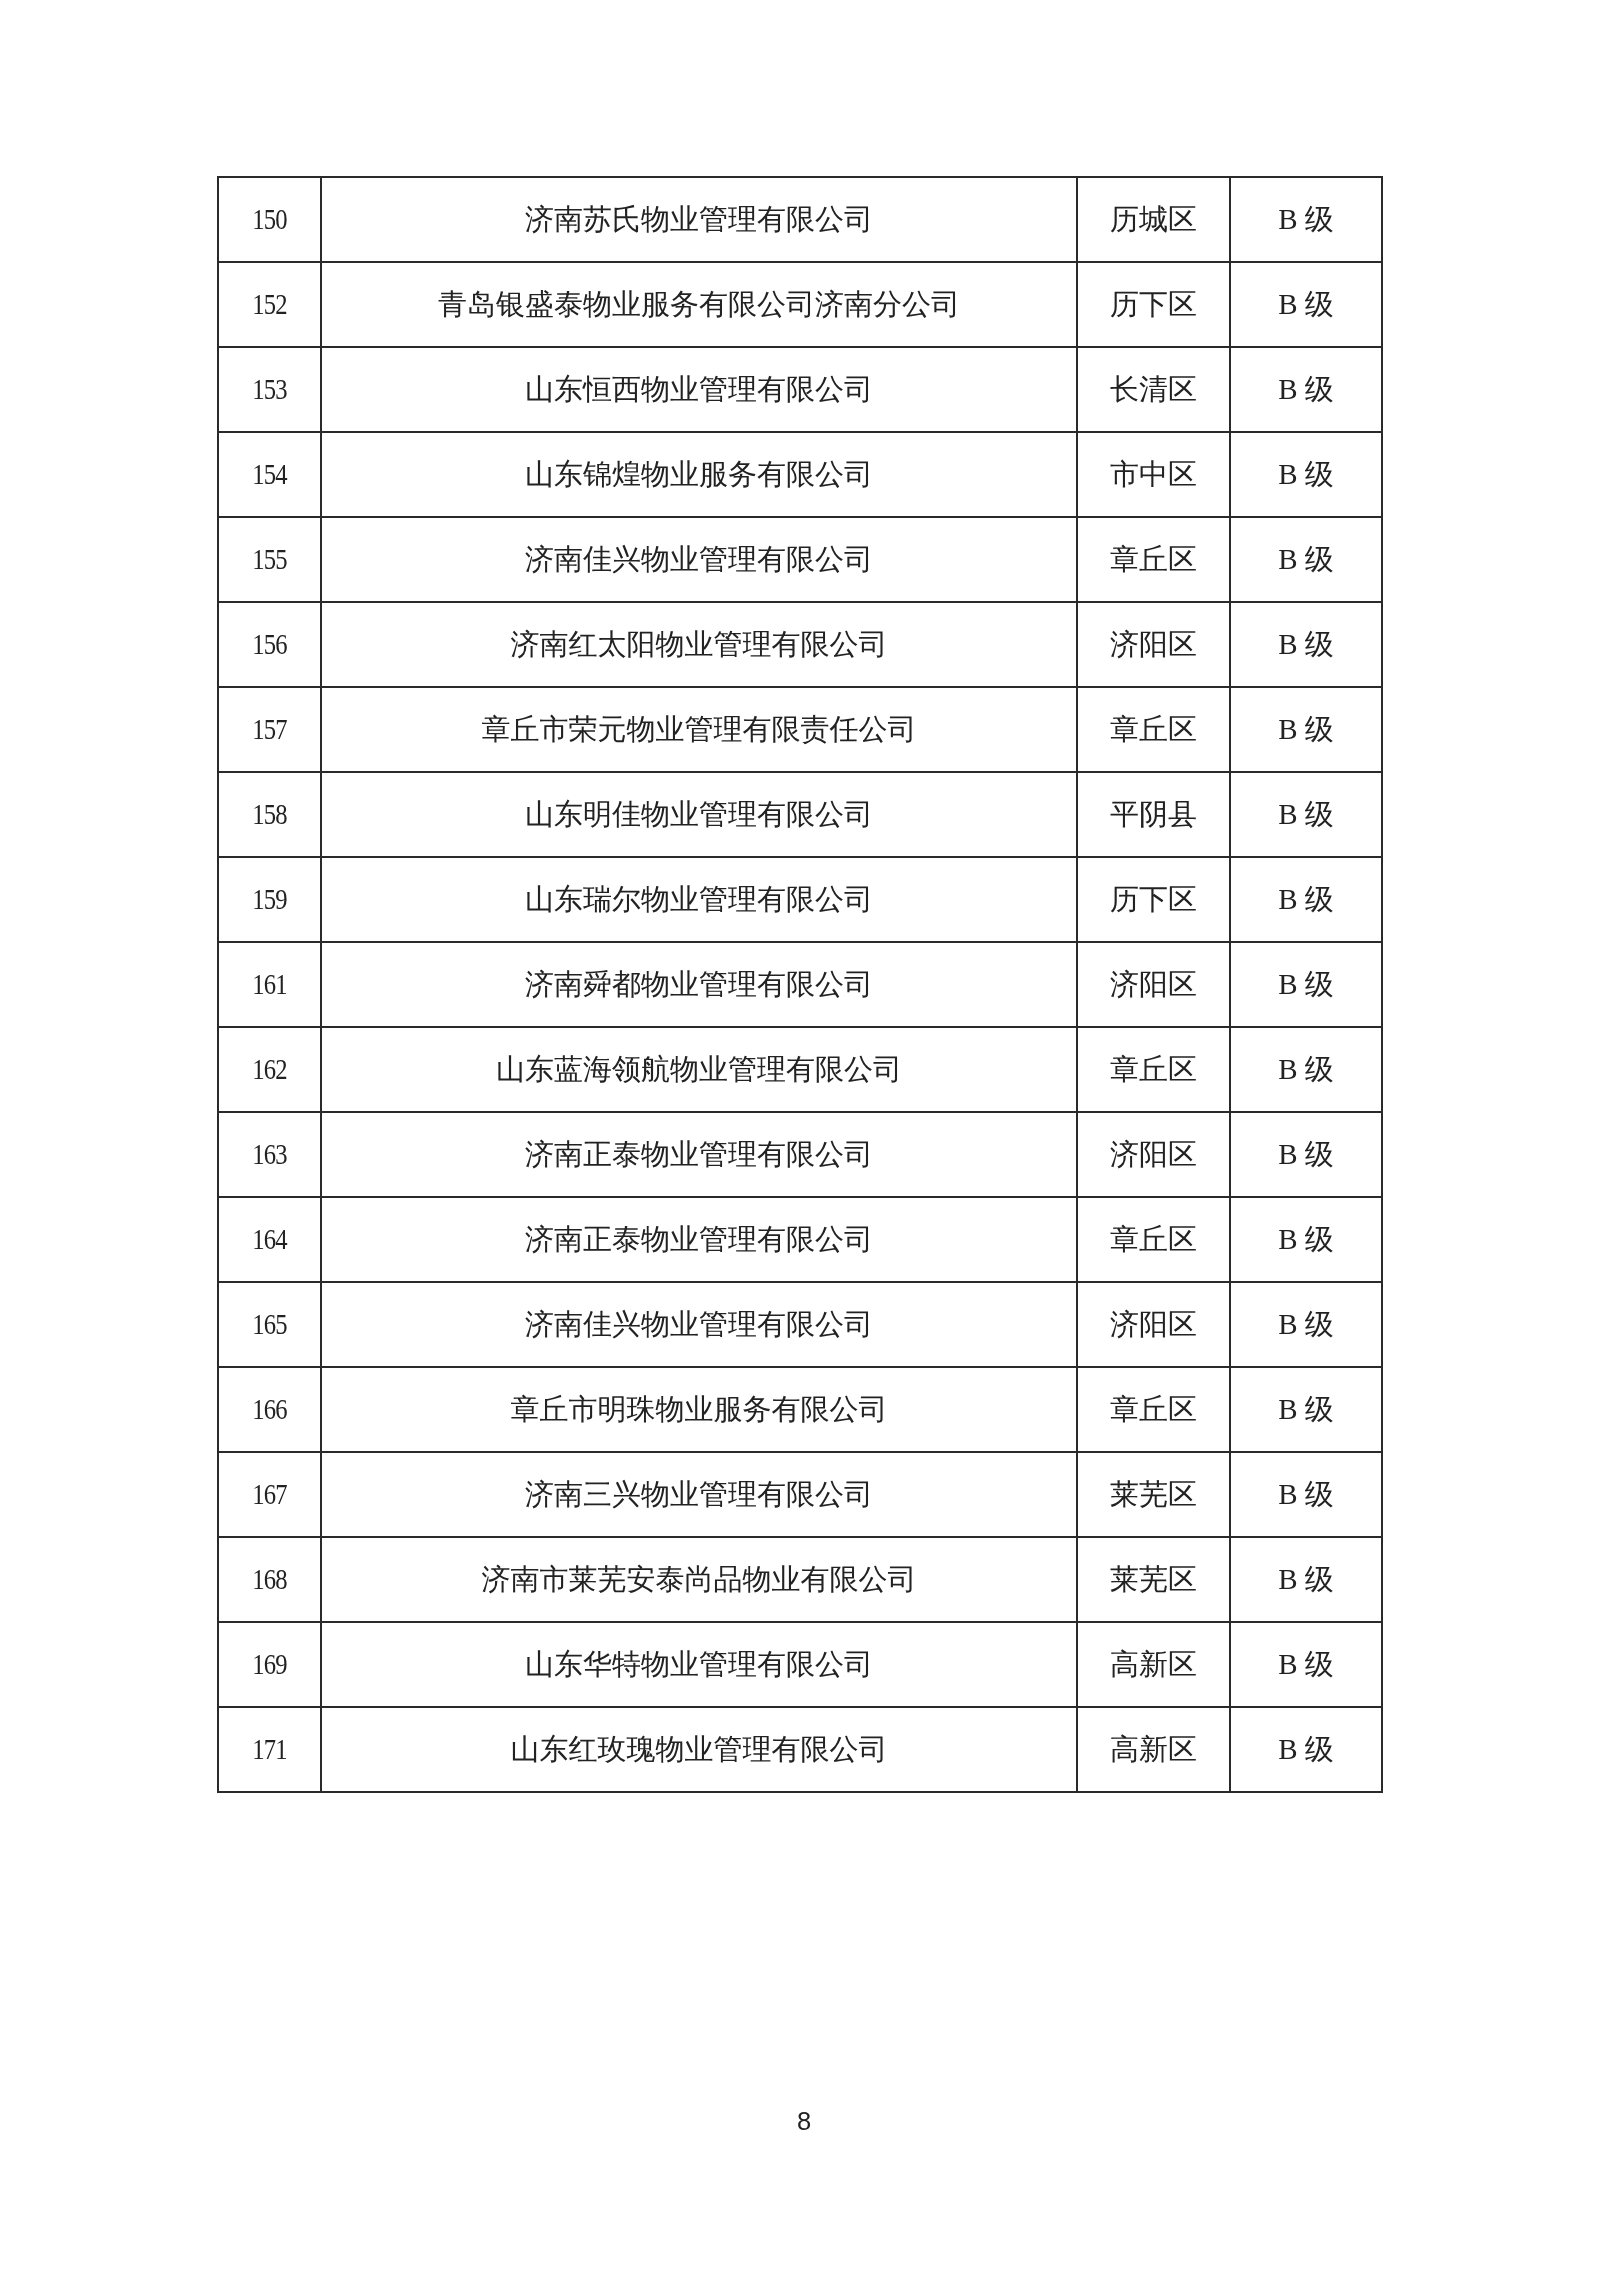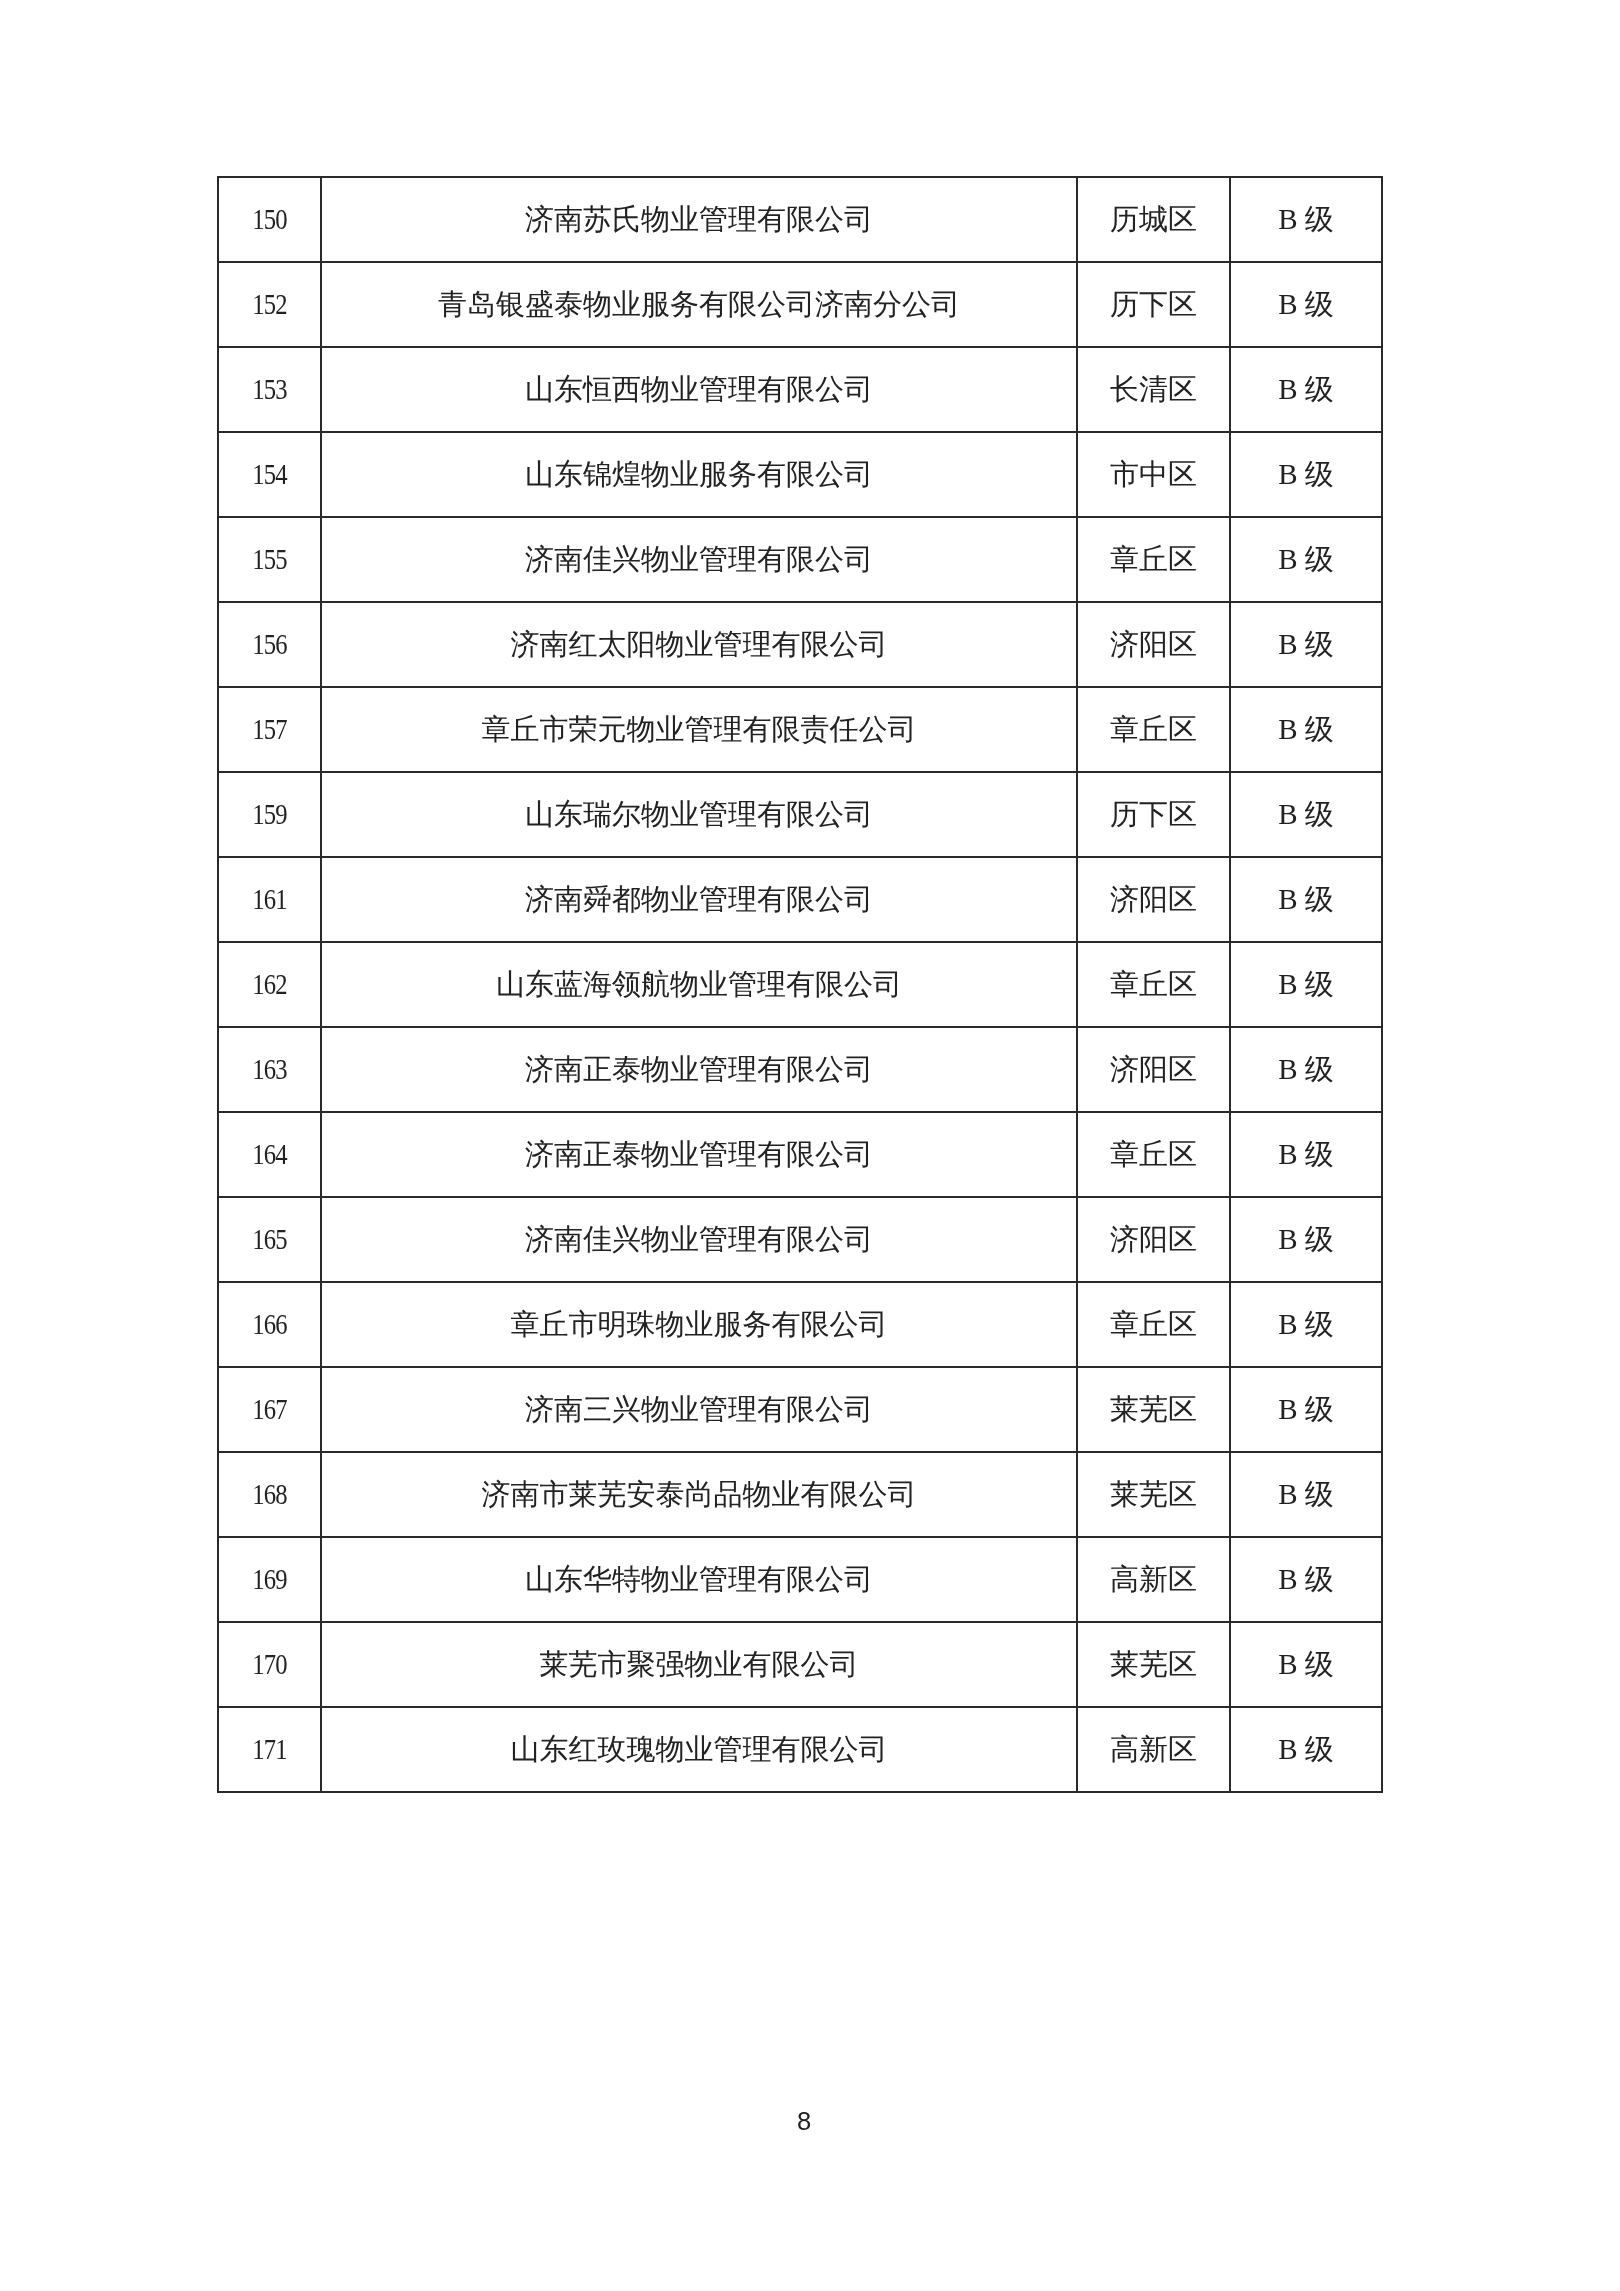--- a/index.html
+++ b/index.html
@@ -120,20 +120,26 @@
         <td class="district">济阳区</td>
         <td class="grade">B 级</td>
       </tr>
       <tr>
         <td class="no">157</td>
         <td class="name">章丘市荣元物业管理有限责任公司</td>
         <td class="district">章丘区</td>
         <td class="grade">B 级</td>
       </tr>
       <tr>
+        <td class="no">158</td>
+        <td class="name">山东明佳物业管理有限公司</td>
+        <td class="district">平阴县</td>
+        <td class="grade">B 级</td>
+      </tr>
+      <tr>
         <td class="no">159</td>
         <td class="name">山东瑞尔物业管理有限公司</td>
         <td class="district">历下区</td>
         <td class="grade">B 级</td>
       </tr>
       <tr>
         <td class="no">161</td>
         <td class="name">济南舜都物业管理有限公司</td>
         <td class="district">济阳区</td>
         <td class="grade">B 级</td>
@@ -177,26 +183,20 @@
       <tr>
         <td class="no">168</td>
         <td class="name">济南市莱芜安泰尚品物业有限公司</td>
         <td class="district">莱芜区</td>
         <td class="grade">B 级</td>
       </tr>
       <tr>
         <td class="no">169</td>
         <td class="name">山东华特物业管理有限公司</td>
         <td class="district">高新区</td>
-        <td class="grade">B 级</td>
-      </tr>
-      <tr>
-        <td class="no">170</td>
-        <td class="name">莱芜市聚强物业有限公司</td>
-        <td class="district">莱芜区</td>
         <td class="grade">B 级</td>
       </tr>
       <tr>
         <td class="no">171</td>
         <td class="name">山东红玫瑰物业管理有限公司</td>
         <td class="district">高新区</td>
         <td class="grade">B 级</td>
       </tr>
     </tbody>
   </table>

